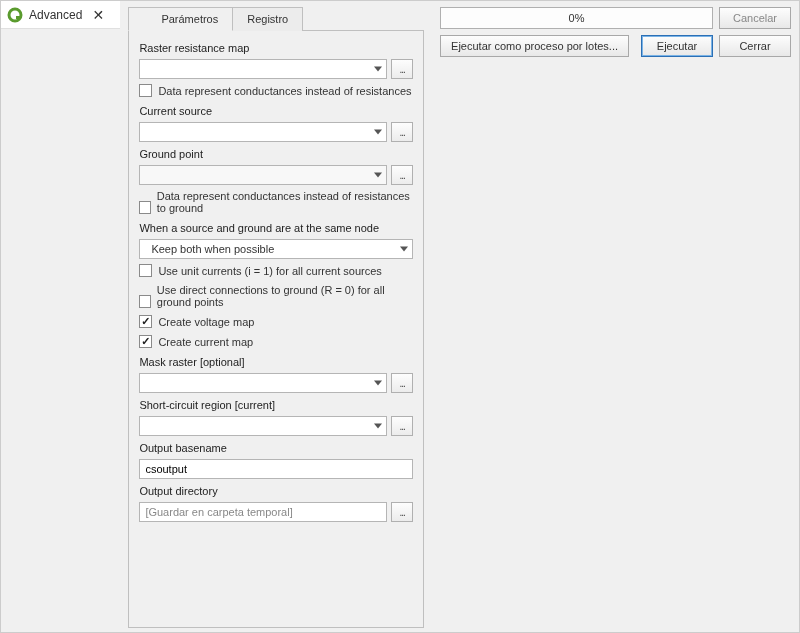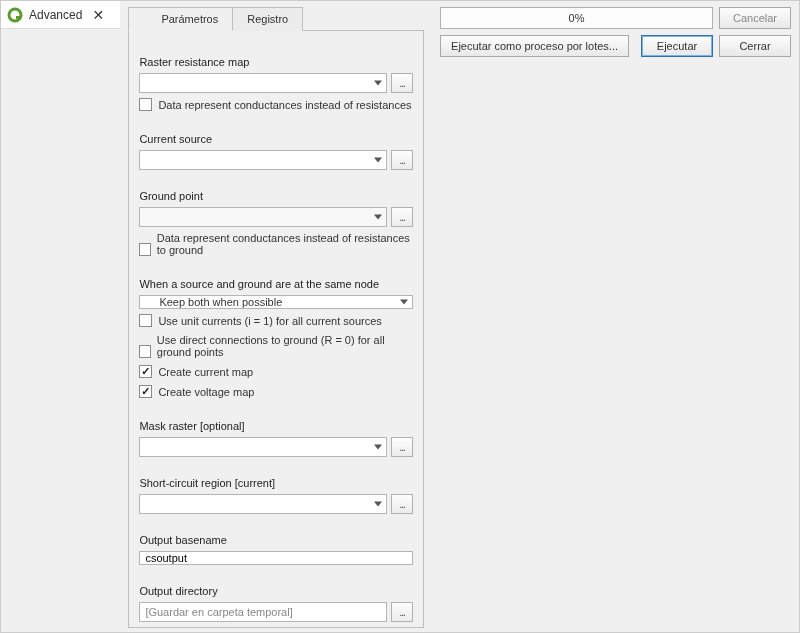--- a/index.html
+++ b/index.html
@@ -25,26 +25,26 @@
 .tab {
   padding: 5px 14px; font-size: 11px; background: #ececec;
   border: 1px solid #bfbfbf; border-bottom: none; cursor: pointer;
 }
 .tab.active { background: #f0f0f0; border-bottom: 1px solid #f0f0f0; position: relative; padding-left: 32px; }
 .tab + .tab { margin-left: -1px; }
 .panel {
   border: 1px solid #bfbfbf; flex: 1; padding: 8px 10px 6px 10px;
   background: #f0f0f0; overflow-y: auto; display: flex; flex-direction: column; gap: 3px;
 }
-.field-label { font-size: 11px; margin-top: 17px; margin-bottom: 2px; color: #222; }
+.field-label { font-size: 11px; margin-top: 3px; margin-bottom: 2px; color: #222; }
 .row { display: flex; gap: 4px; align-items: stretch; }
 .row .dd { flex: 1; }
 .dd {
   height: 20px; background: #fff; border: 1px solid #b5b5b5;
-  display: flex; align-items: center; padding: 0 19px; position: relative; cursor: pointer;
+  display: flex; align-items: center; padding: 0 11px; position: relative; cursor: pointer;
 }
 .dd.readonly { background: #f8f8f8; color: #888; }
 .dd .caret {
   position: absolute; right: 4px; top: 50%; transform: translateY(-50%);
   width: 0; height: 0; border-left: 4px solid transparent;
   border-right: 4px solid transparent; border-top: 5px solid #555;
 }
 .dd .val { font-size: 11px; white-space: nowrap; overflow: hidden; }
 .sqbtn {
   width: 22px; height: 20px; background: linear-gradient(#fdfdfd,#ececec);
@@ -153,25 +153,25 @@
       <div class="chk-row">
         <span class="chk"></span>
         <span>Use unit currents (i = 1) for all current sources</span>
       </div>
       <div class="chk-row">
         <span class="chk"></span>
         <span>Use direct connections to ground (R = 0) for all ground points</span>
       </div>
       <div class="chk-row">
         <span class="chk checked"></span>
+        <span>Create voltage map</span>
+      </div>
+      <div class="chk-row">
+        <span class="chk checked"></span>
         <span>Create current map</span>
-      </div>
-      <div class="chk-row">
-        <span class="chk checked"></span>
-        <span>Create voltage map</span>
       </div>
 
       <div class="field-label">Mask raster [optional]</div>
       <div class="row">
         <div class="dd">
             <span class="val"></span>
             <span class="caret"></span>
           </div>
         <div class="sqbtn">...</div>
       </div>

